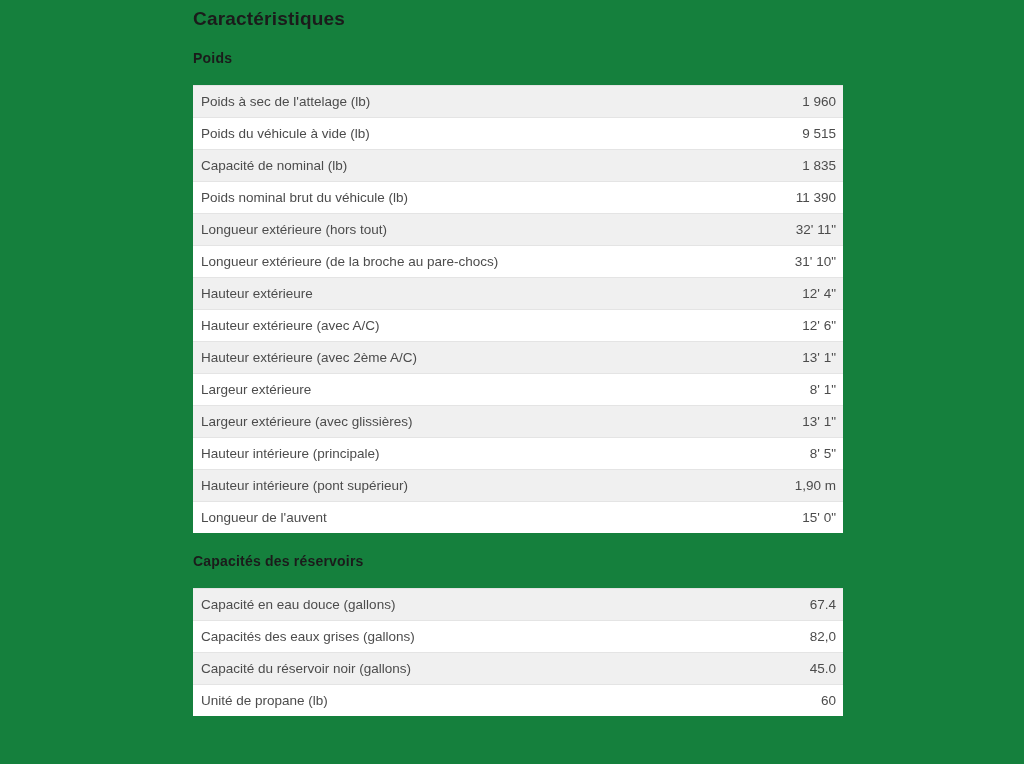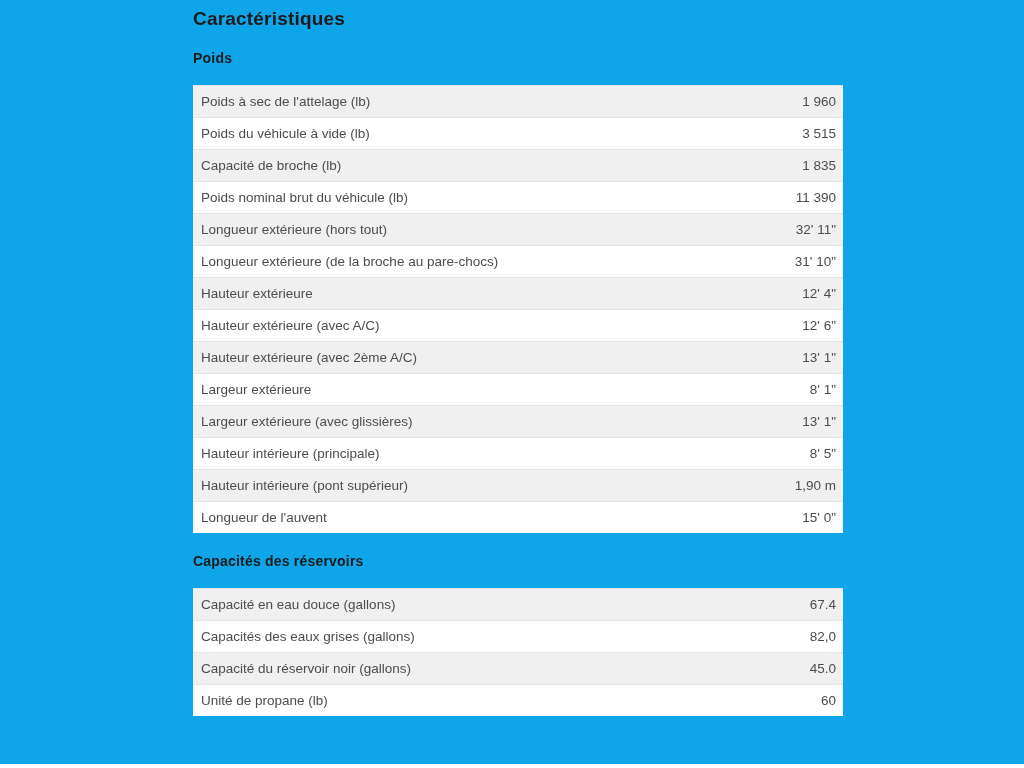--- a/index.html
+++ b/index.html
@@ -6,21 +6,21 @@
     margin: 0;
     padding: 0;
     background: #ffffff;
     font-family: "Liberation Sans", "DejaVu Sans", sans-serif;
   }
   .viewport {
     position: relative;
     width: 1024px;
     height: 764px;
     overflow: hidden;
-    background: #0ea5e9;
+    background: #15803d;
   }
   .page {
     position: absolute;
     left: 193px;
     top: 7px;
     width: 650px;
   }
   .page-title {
     margin: 0 0 20px 0;
     font-size: 19px;
@@ -65,25 +65,25 @@
   <section class="spec-section">
     <h2 class="section-heading">Poids</h2>
     <div class="spec-table">
   <div class="spec-row">
     <span class="spec-label">Poids à sec de l'attelage (lb)</span>
     <span class="spec-value">1 960</span>
   </div>
 
   <div class="spec-row">
     <span class="spec-label">Poids du véhicule à vide (lb)</span>
-    <span class="spec-value">3 515</span>
+    <span class="spec-value">9 515</span>
   </div>
 
   <div class="spec-row">
-    <span class="spec-label">Capacité de broche (lb)</span>
+    <span class="spec-label">Capacité de nominal (lb)</span>
     <span class="spec-value">1 835</span>
   </div>
 
   <div class="spec-row">
     <span class="spec-label">Poids nominal brut du véhicule (lb)</span>
     <span class="spec-value">11 390</span>
   </div>
 </div>
   </section>
 

